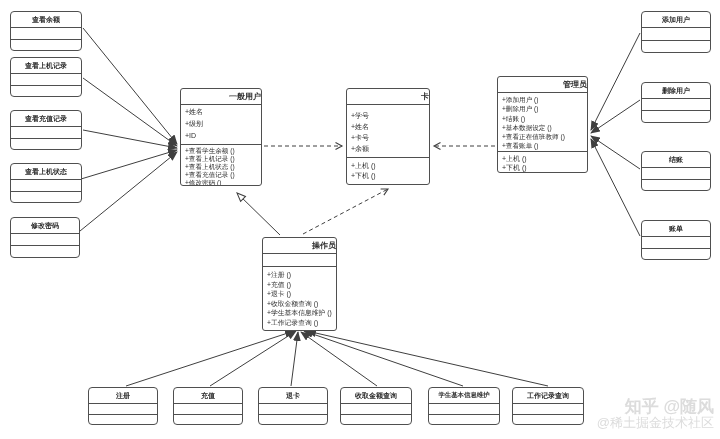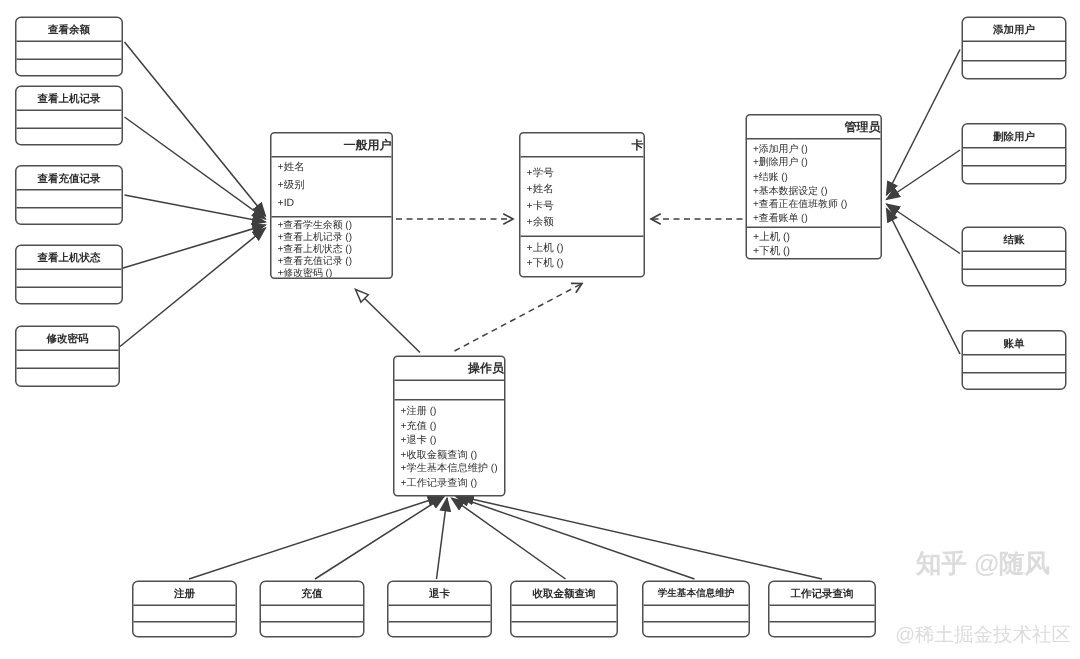--- a/index.html
+++ b/index.html
@@ -27,23 +27,23 @@
   .lh12 .m-line{line-height:12px;}
   .lh11 .m-line{line-height:11px;}
   .lh10 .m-line{line-height:10px;}
   .lh9  .m-line{line-height:9px;}
   .lh8  .m-line{line-height:8px;font-size:6.6px;}
   .lh93 .m-line{line-height:9.3px;font-size:6.6px;}
   .lh96 .m-line{line-height:9.6px;font-size:6.8px;}
   .padt5{padding-top:5px;} .padt3{padding-top:3px;} .padt1{padding-top:1px;}
 
   
-  .watermark{position:absolute;right:6px;bottom:9px;text-align:center;color:#dcdcdc;z-index:1;}
+  .watermark{position:absolute;right:6px;bottom:9px;text-align:right;color:#dcdcdc;z-index:1;}
   .wm1{font-size:17px;font-weight:700;line-height:17px;}
-  .wm2{font-size:13px;line-height:15px;margin-top:31px;}
+  .wm2{font-size:13px;line-height:15px;}
 </style>
 </head>
 <body>
 
 <div class="canvas">
 
   <svg class="wires" width="720" height="439" viewBox="0 0 720 439">
     <defs>
       <marker id="arrFill" markerWidth="10" markerHeight="8" refX="9" refY="4" orient="auto">
         <path d="M0,0 L10,4 L0,8 z" fill="#3f3f3f"></path>

